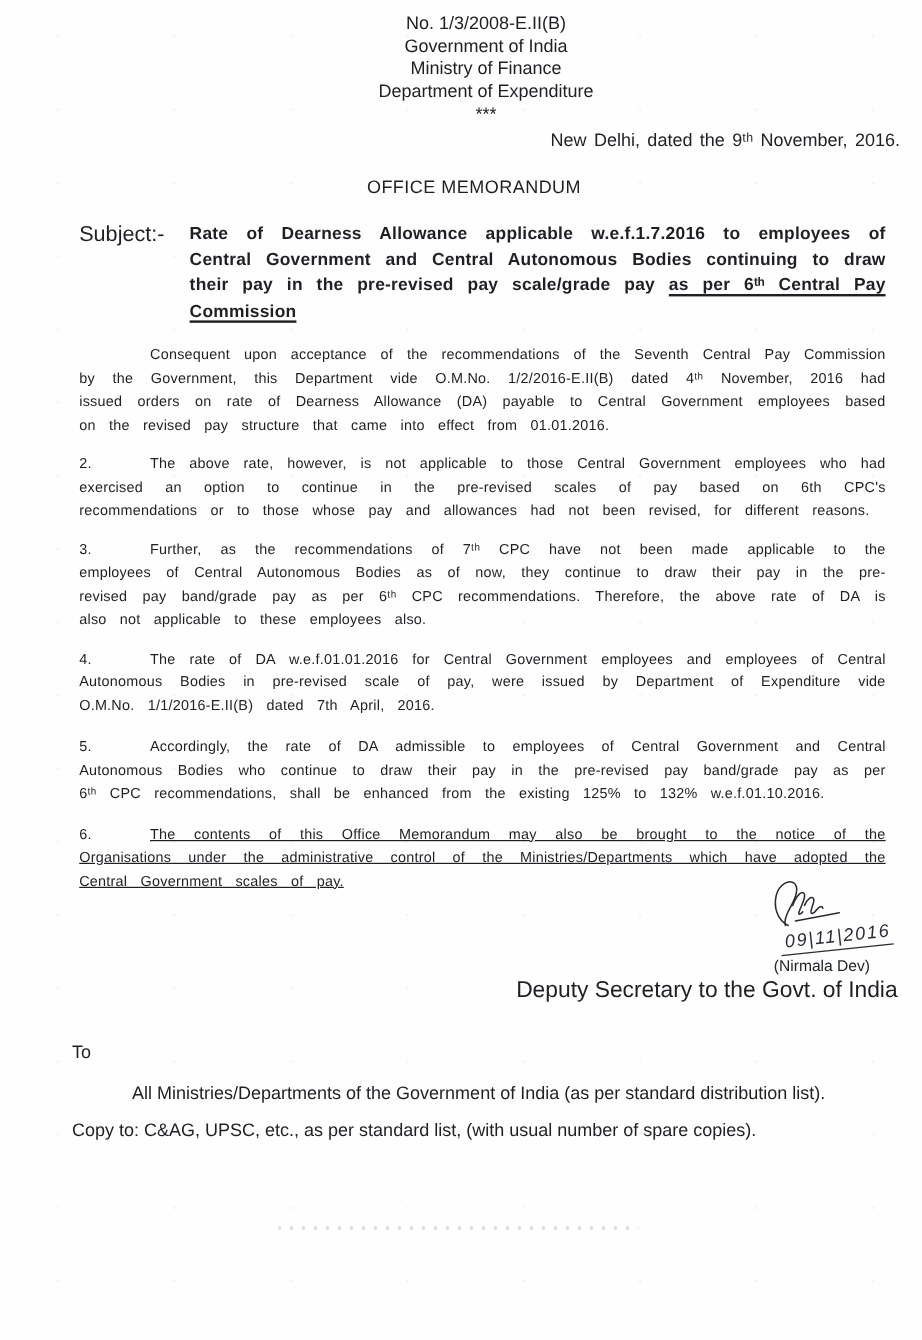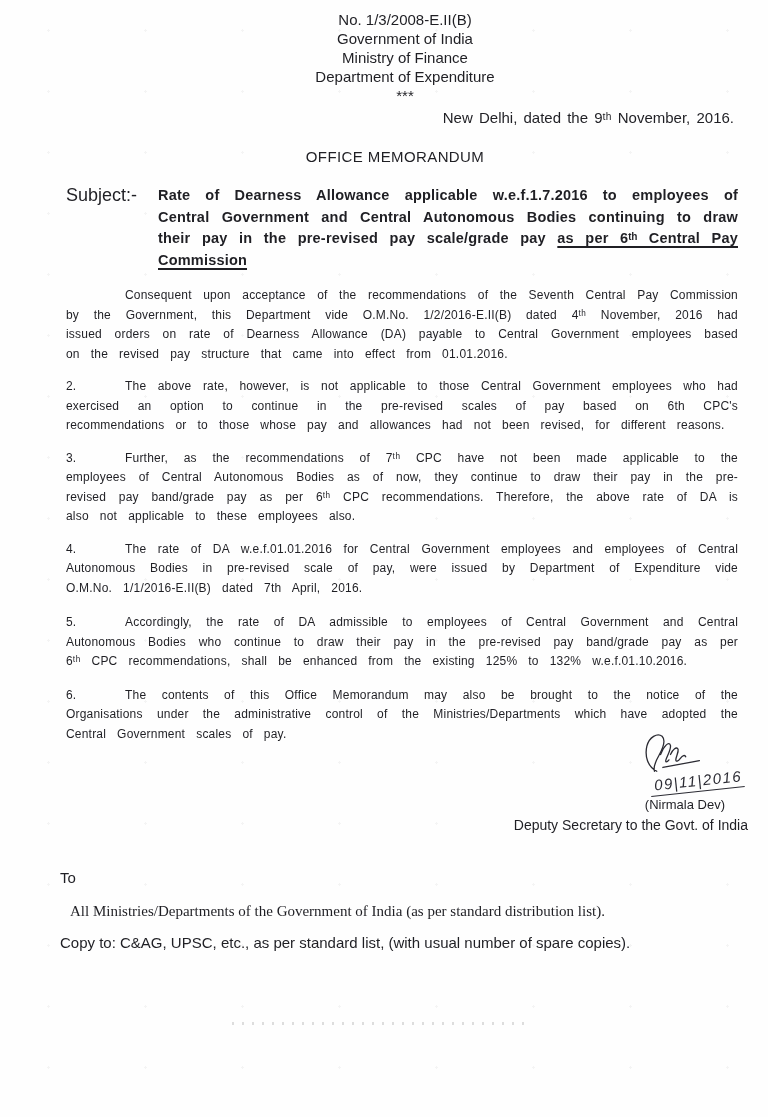--- a/index.html
+++ b/index.html
@@ -18,21 +18,21 @@
   .letterhead {
     margin-top: 10px;
     text-align: center;
     transform: translateX(21px);
     font-size: 15px;
     line-height: 19px;
   }
   .date-line {
     margin-top: 3px;
     text-align: right;
-    padding-right: 34px;
+    padding-right: 18px;
     font-size: 15px;
     line-height: 19px;
     word-spacing: 2px;
   }
   .om-title {
     margin-top: 20px;
     text-align: center;
     transform: translateX(11px);
     font-size: 15px;
     line-height: 19px;
@@ -69,21 +69,21 @@
     margin: 13px 0 0 66px;
     width: 672px;
     font-size: 12px;
     line-height: 19.5px;
     text-align: justify;
     letter-spacing: 0.2px;
     word-spacing: 7.5px;
   }
   .body-para.first { margin-top: 15px; }
   .body-para.p5 { margin-top: 15px; }
-  .body-para.p6 { margin-top: 14px; }
+  .body-para.p6 { margin-top: 14px; text-decoration: underline; }
   .pnum { display: inline-block; width: 59px; }
 
   .sig-block {
     margin-top: -16px;
     text-align: right;
   }
   .sig-svg {
     display: block;
     margin-left: auto;
     margin-right: 64px;
@@ -95,24 +95,24 @@
     margin-right: 24px;
     transform: rotate(-6deg);
     font-style: italic;
     font-size: 15px;
     letter-spacing: 1.5px;
     color: #2b2b33;
     border-bottom: 1.6px solid #2b2b33;
     padding: 0 2px 1px 4px;
   }
   .sig-name   { margin-top: 3px; margin-right: 43px; font-size: 13px; line-height: 19px; }
-  .sig-title  { margin-top: 2px; margin-right: 20px; font-size: 14px; line-height: 19px; }
+  .sig-title  { margin-top: 2px; margin-right: 20px; font-size: 19px; line-height: 19px; }
 
   .to-label  { margin: 33px 0 0 60px;  font-size: 15px; line-height: 19px; }
-  .to-line   { margin: 15px 0 0 70px; font-size: 15px; line-height: 19px; font-family: Liberation Serif, serif; }
+  .to-line   { margin: 15px 0 0 110px; font-size: 15px; line-height: 19px; }
   .copy-line { margin: 12px 0 0 60px;  font-size: 15px; line-height: 19px; }
 
   .noise-row {
     position: absolute;
     left: 232px; top: 1012px;
     width: 300px; height: 3px;
     background: repeating-linear-gradient(90deg, #b5b5b5 0 2px, transparent 2px 10px);
     opacity: 0.45;
   }
 </style>

